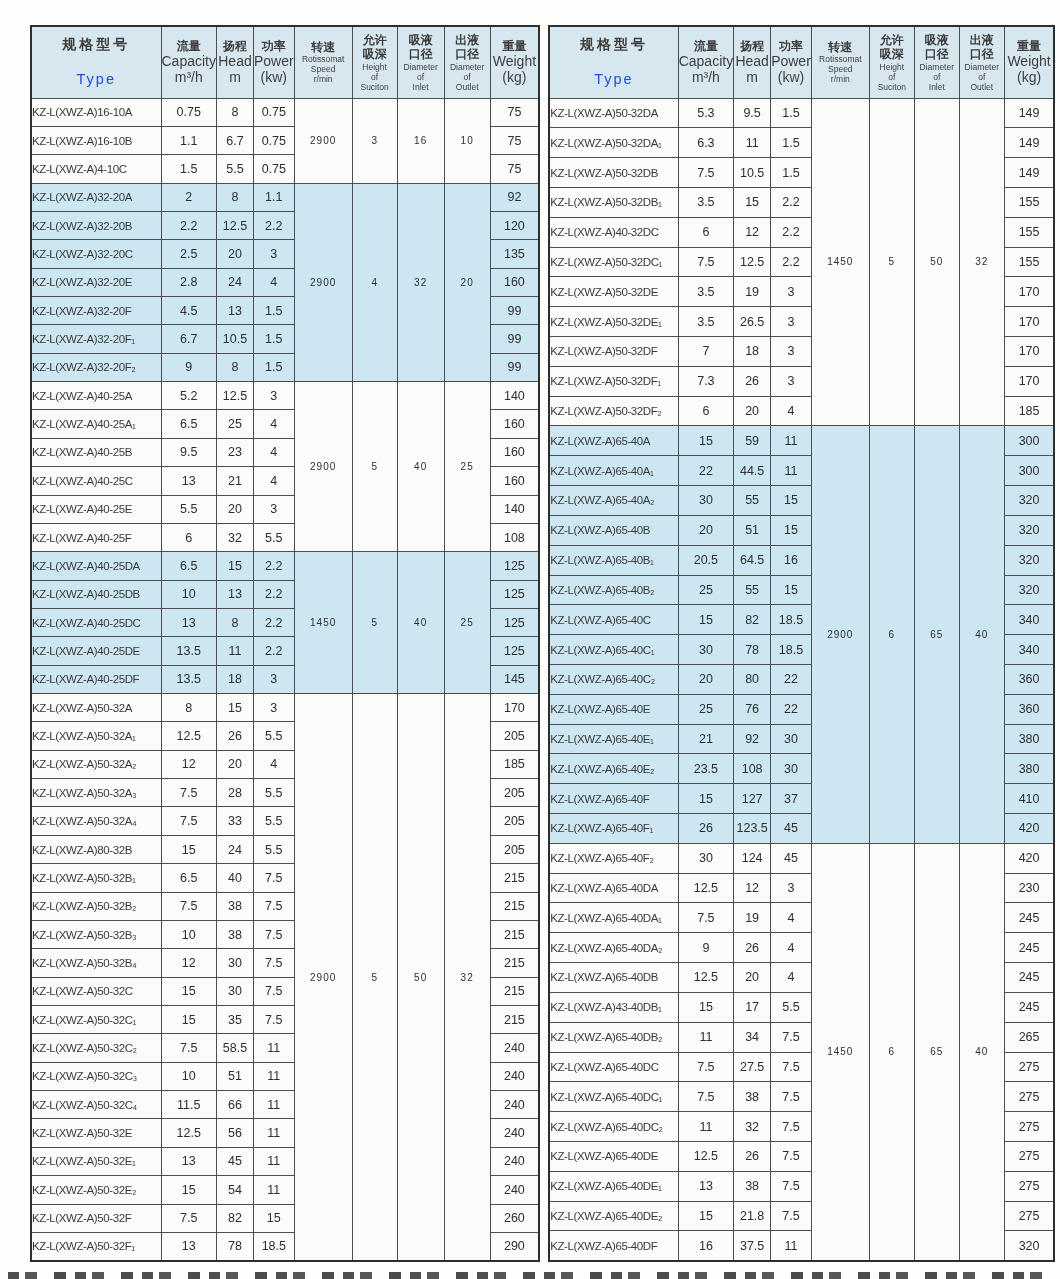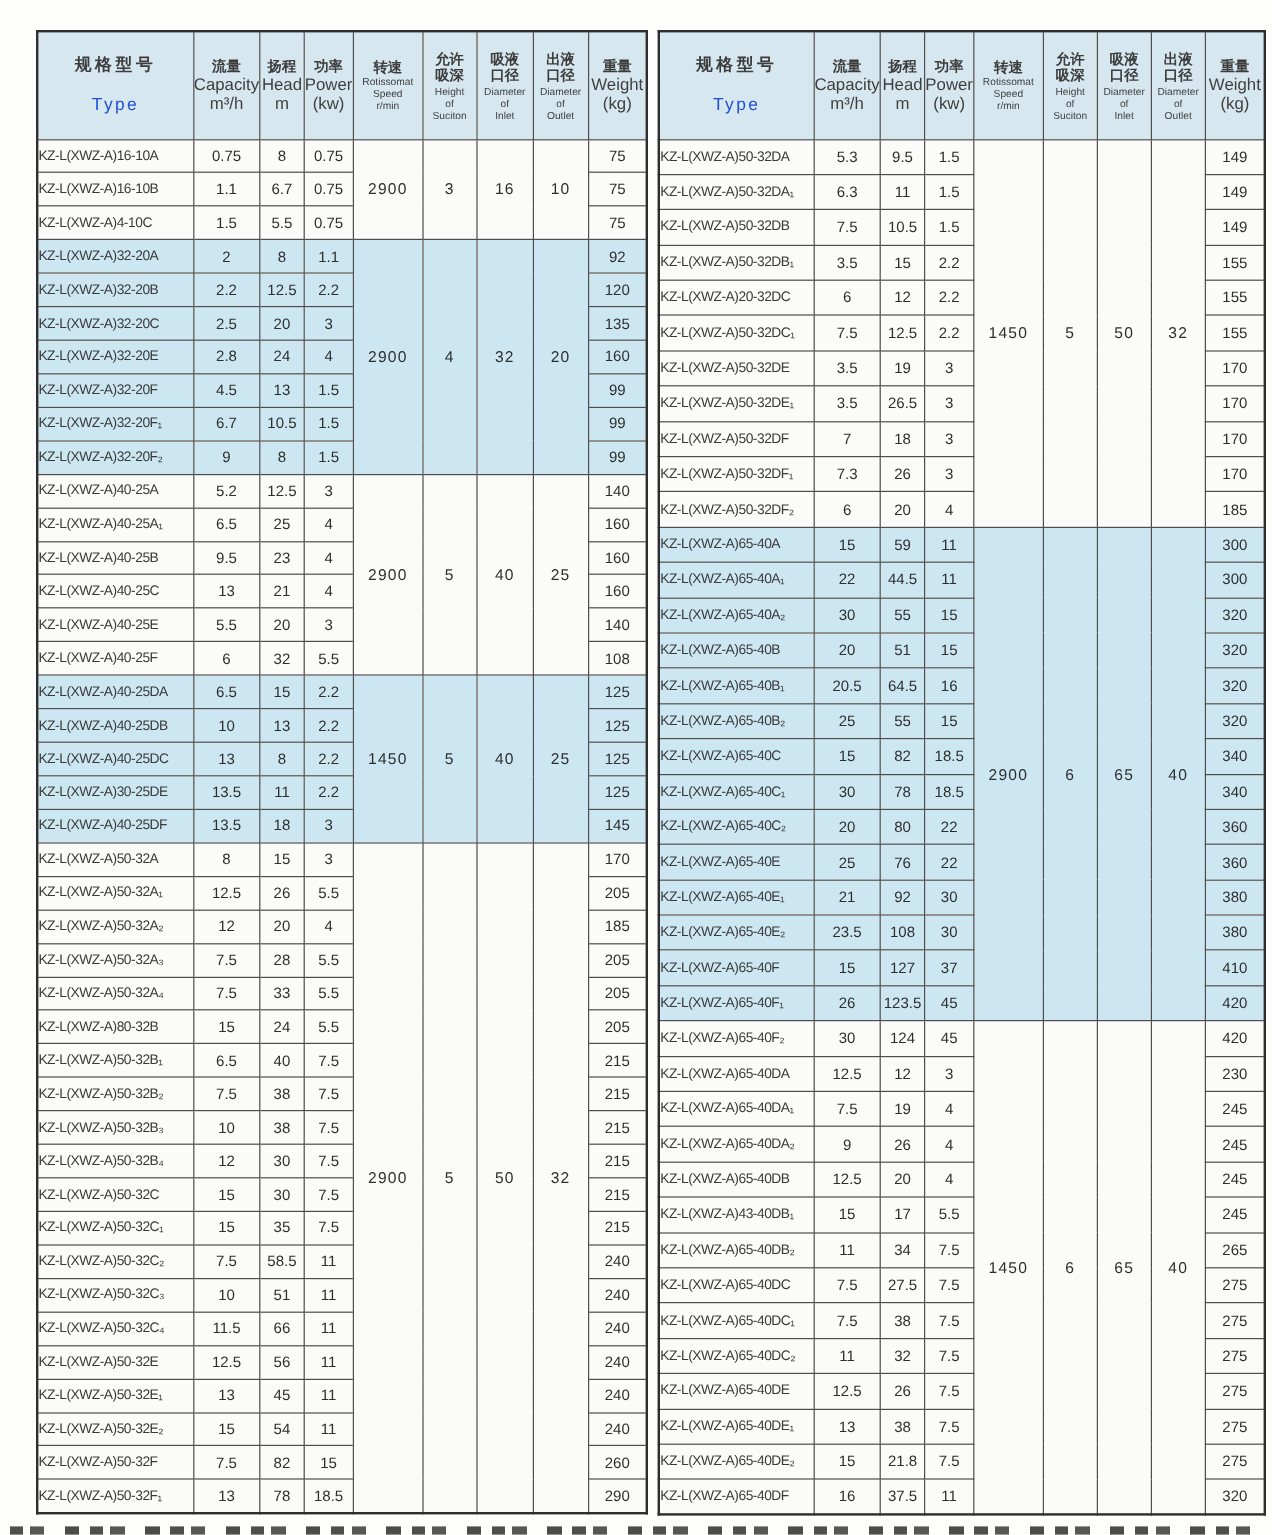--- a/index.html
+++ b/index.html
@@ -12,32 +12,32 @@
   .tables{display:flex;gap:8px;padding:25px 0 0 30px;}
   table.spec{
     border-collapse:collapse;table-layout:fixed;
     height:1237px;background:#fbfbfa;
     border:2px solid #2e2e2e;
   }
   table.spec td, table.spec th{
     border:1px solid #4d4d4d;
     padding:0;overflow:hidden;vertical-align:middle;
   }
-  thead tr{height:90px;}
+  thead tr{height:72px;}
   thead th{background:#d6e7ef;font-weight:normal;}
   .t-left tbody tr{height:27.9px;margin-top:17px;}
   .t-right tbody tr{height:29.4px;}
   tr.blue td{background:#cde7f2;}
   tr.white td{background:#fbfbfa;}
   td.type-cell{
     text-align:left;padding-left:5px;font-size:11.5px;letter-spacing:-0.4px;
     white-space:nowrap;color:#3a3a3a;
   }
   td.num-cell{text-align:center;font-size:12.5px;color:#2e2e2e;}
-  td.merged-cell{text-align:center;font-size:13px;letter-spacing:1px;color:#2e2e2e;}
+  td.merged-cell{text-align:center;font-size:10px;letter-spacing:1px;color:#2e2e2e;}
   .h-type{vertical-align:middle;}
   .h-type .hz{font-size:14px;font-weight:700;letter-spacing:3px;color:#3d3d3d;margin-bottom:18px;}
   .h-type .he{font-size:14.5px;letter-spacing:2px;color:#1d4ed8;}
   .hz{font-size:12px;font-weight:700;color:#3d3d3d;line-height:1.2;}
   .he{font-size:14px;color:#3f3f3f;line-height:1.18;}
   .he.sm{font-size:8.5px;}
   .cutoff{
     position:absolute;left:8px;right:8px;top:1272px;height:7px;overflow:hidden;
     background:
       repeating-linear-gradient(90deg,#30302f 0 11px,transparent 11px 17px,#3a3a38 17px 29px,transparent 29px 46px,#2c2c2b 46px 58px,transparent 58px 67px);
@@ -259,21 +259,21 @@
           <td class="num-cell">125</td>
         </tr>
         <tr class="blue">
           <td class="type-cell">KZ-L(XWZ-A)40-25DC</td>
           <td class="num-cell">13</td>
           <td class="num-cell">8</td>
           <td class="num-cell">2.2</td>
           <td class="num-cell">125</td>
         </tr>
         <tr class="blue">
-          <td class="type-cell">KZ-L(XWZ-A)30-25DE</td>
+          <td class="type-cell">KZ-L(XWZ-A)40-25DE</td>
           <td class="num-cell">13.5</td>
           <td class="num-cell">11</td>
           <td class="num-cell">2.2</td>
           <td class="num-cell">125</td>
         </tr>
         <tr class="blue">
           <td class="type-cell">KZ-L(XWZ-A)40-25DF</td>
           <td class="num-cell">13.5</td>
           <td class="num-cell">18</td>
           <td class="num-cell">3</td>
@@ -519,21 +519,21 @@
           <td class="num-cell">149</td>
         </tr>
         <tr class="white">
           <td class="type-cell">KZ-L(XWZ-A)50-32DB₁</td>
           <td class="num-cell">3.5</td>
           <td class="num-cell">15</td>
           <td class="num-cell">2.2</td>
           <td class="num-cell">155</td>
         </tr>
         <tr class="white">
-          <td class="type-cell">KZ-L(XWZ-A)20-32DC</td>
+          <td class="type-cell">KZ-L(XWZ-A)40-32DC</td>
           <td class="num-cell">6</td>
           <td class="num-cell">12</td>
           <td class="num-cell">2.2</td>
           <td class="num-cell">155</td>
         </tr>
         <tr class="white">
           <td class="type-cell">KZ-L(XWZ-A)50-32DC₁</td>
           <td class="num-cell">7.5</td>
           <td class="num-cell">12.5</td>
           <td class="num-cell">2.2</td>

